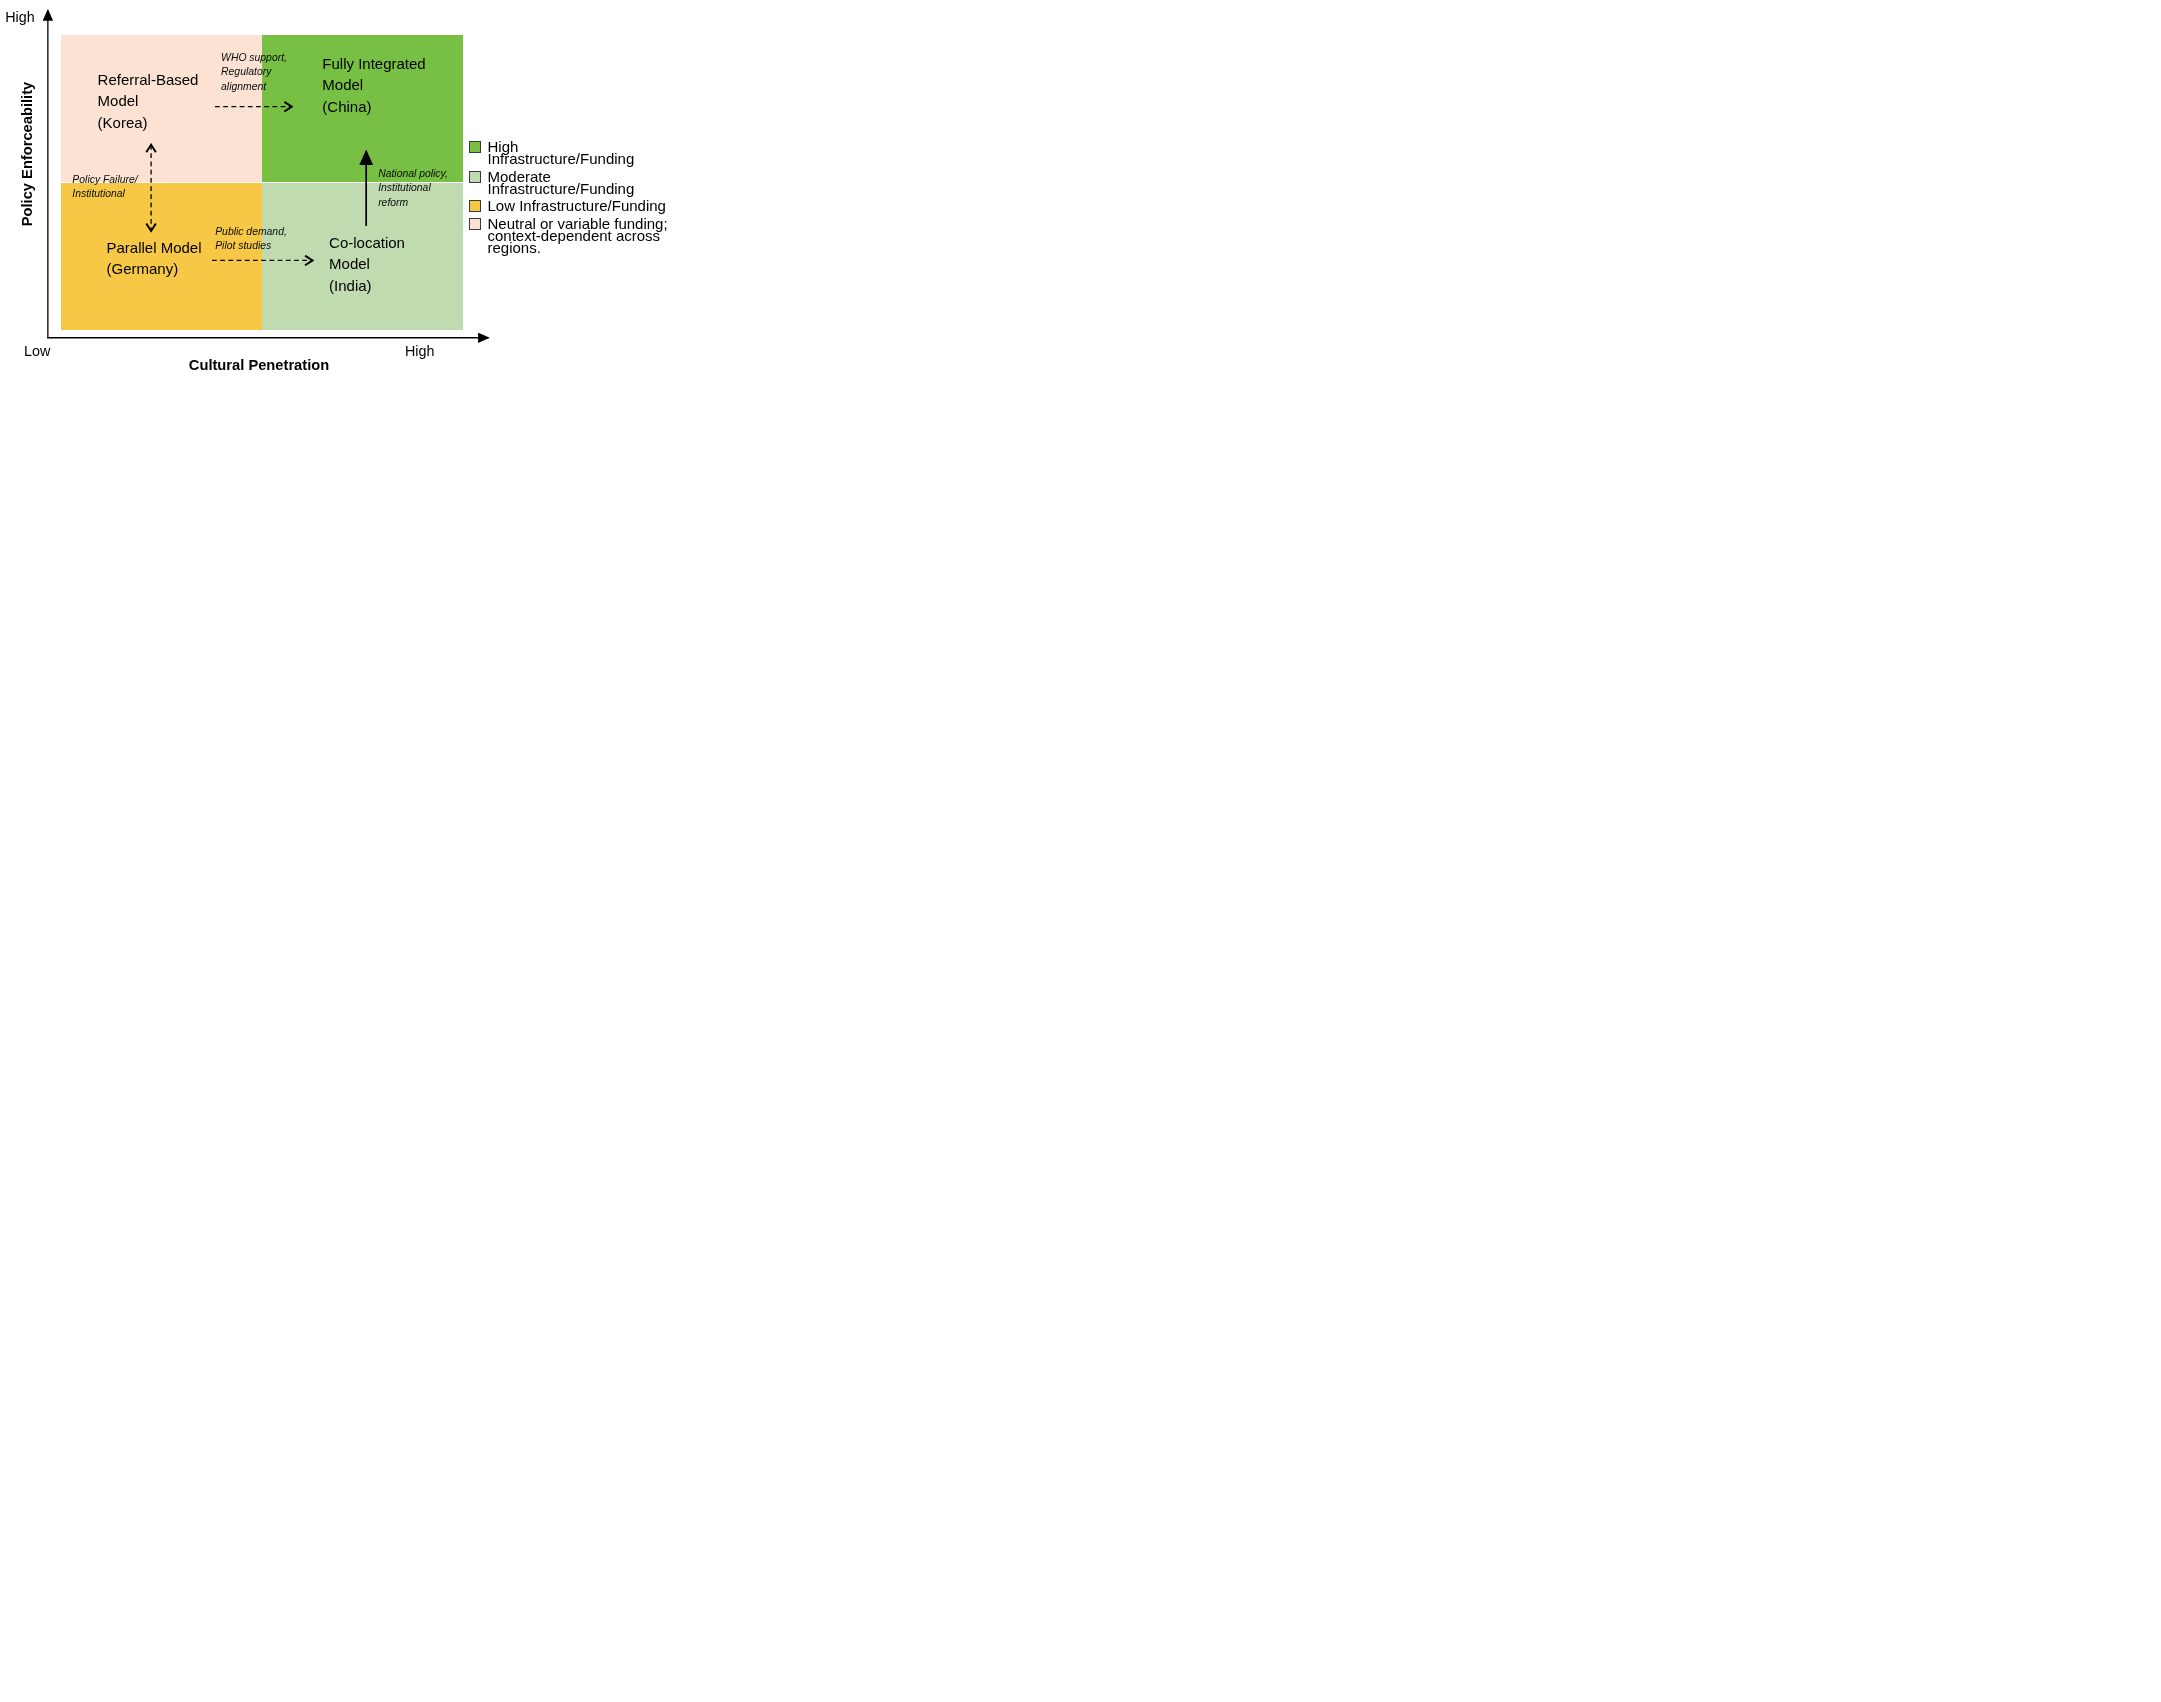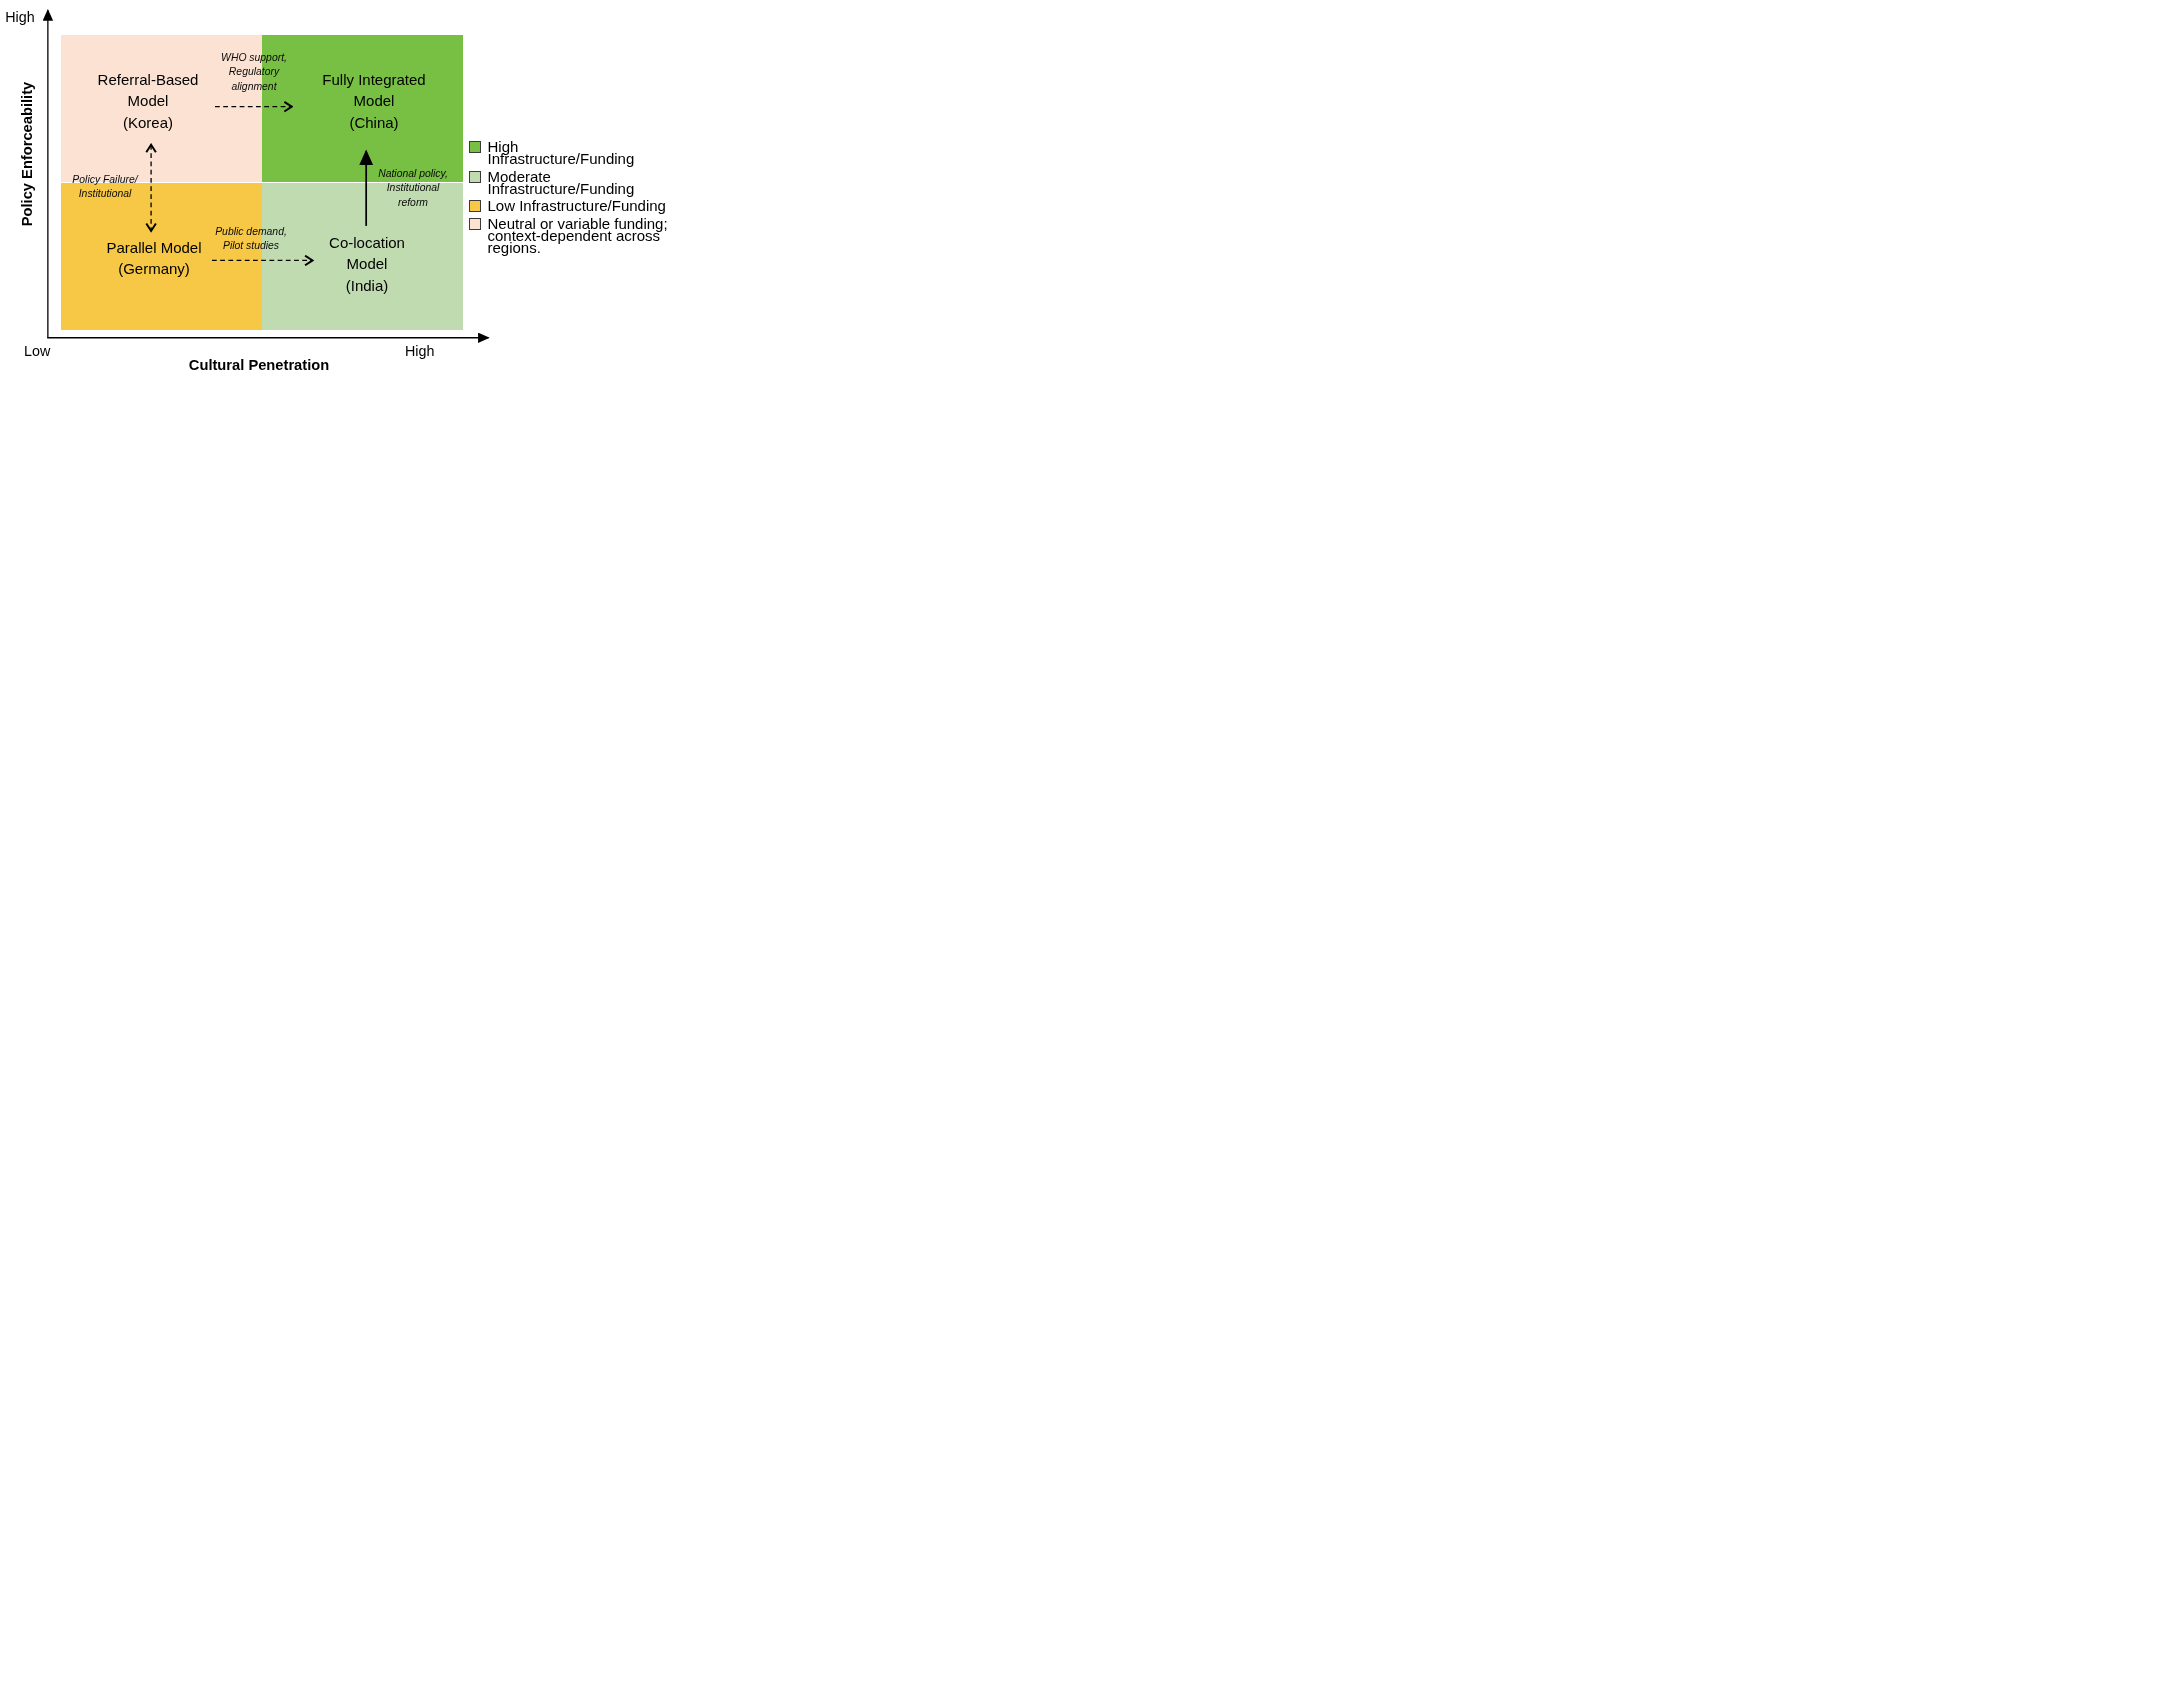--- a/index.html
+++ b/index.html
@@ -23,21 +23,21 @@
 
   .overlay {
     position:absolute; left:0; top:0;
     width:668px; height:371px;
     pointer-events:none;
   }
 
   .centered {
     position:absolute;
     transform:translate(-50%,-50%);
-    text-align:center;
+    text-align:left;
     white-space:nowrap;
   }
   .qlabel { font-size:15px; line-height:1.42; color:#000000; }
   .note   { font-style:italic; font-size:10.4px; line-height:1.38; color:#0a0a0a; }
 
   .axis-word  { position:absolute; font-size:14.3px; }
   .axis-title-x {
     position:absolute; left:259px; top:365px;
     transform:translate(-50%,-50%);
     font-weight:bold; font-size:14.7px; white-space:nowrap;
@@ -95,21 +95,21 @@
 
     <line x1="847" y1="523" x2="847" y2="350" stroke="#000" stroke-width="4" marker-end="url(#mSolid)"></line>
   </svg>
 
   <div class="centered qlabel" style="left:148px; top:101px;">
     <div>Referral-Based</div>
     <div>Model</div>
     <div>(Korea)</div>
   </div>
 
-  <div class="centered qlabel" style="left:374px; top:101px;">
+  <div class="centered qlabel" style="left:374px; top:85px;">
     <div>Fully Integrated</div>
     <div>Model</div>
     <div>(China)</div>
   </div>
 
   <div class="centered qlabel" style="left:154px; top:258px;">
     <div>Parallel Model</div>
     <div>(Germany)</div>
   </div>
 

